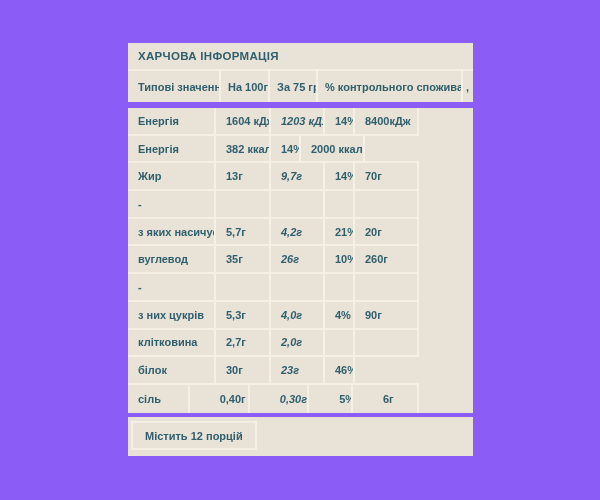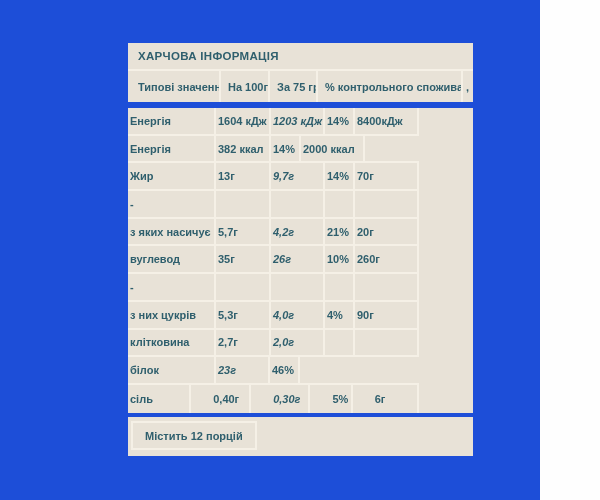--- a/index.html
+++ b/index.html
@@ -1,22 +1,22 @@
 <!DOCTYPE html>
 <html><head>
 <meta charset="utf-8">
 <style>
   * { margin: 0; padding: 0; box-sizing: border-box; }
   html, body { width: 600px; height: 500px; }
   body { background: #fefefe; font-family: "Liberation Sans", sans-serif; }
 
   .page {
     position: relative;
-    width: 540px; height: 500px;
-    background: #1d4ed8;
+    width: 600px; height: 500px;
+    background: #8b5cf6;
     overflow: hidden;
   }
 
   .nutrition-table {
     position: absolute;
     left: 128px; top: 43px;
     width: 345px;
     color: #2f5f6d;
     font-size: 11px;
     font-weight: 600;
@@ -49,21 +49,21 @@
   .section-gap { background: transparent; }
   .gap1 { height: 6px; }
   .gap2 { height: 4px; }
 
   
   .data-section { height: 305px; }
   .drow { display: flex; width: 291px; height: 27.7px; border-bottom: 2px solid #f5f0e6; }
   .drow:last-child { border-bottom: none; gap: 20px; }
   .dcell {
     display: flex; align-items: center;
-    padding-left: 2px;
+    padding-left: 10px;
     border-right: 2px solid #f5f0e6;
     white-space: nowrap; overflow: hidden;
   }
   .dcell.c0 { width: 88px; }
   .dcell.c1 { width: 55px; }
   .dcell.c2 { width: 54px; font-style: italic; }
   .dcell.c3 { width: 30px; }
   .dcell.c4 { width: 64px; }
 
   
@@ -154,20 +154,21 @@
           </div>
           <div class="drow">
             <div class="dcell c0">клітковина</div>
             <div class="dcell c1">2,7г</div>
             <div class="dcell c2">2,0г</div>
             <div class="dcell c3"></div>
             <div class="dcell c4"></div>
           </div>
           <div class="drow">
             <div class="dcell c0">білок</div>
+            <div class="dcell c1">30г</div>
             <div class="dcell c2">23г</div>
             <div class="dcell c3">46%</div>
           </div>
           <div class="drow">
             <div class="dcell c0">сіль</div>
             <div class="dcell c1">0,40г</div>
             <div class="dcell c2">0,30г</div>
             <div class="dcell c3">5%</div>
             <div class="dcell c4">6г</div>
           </div>

